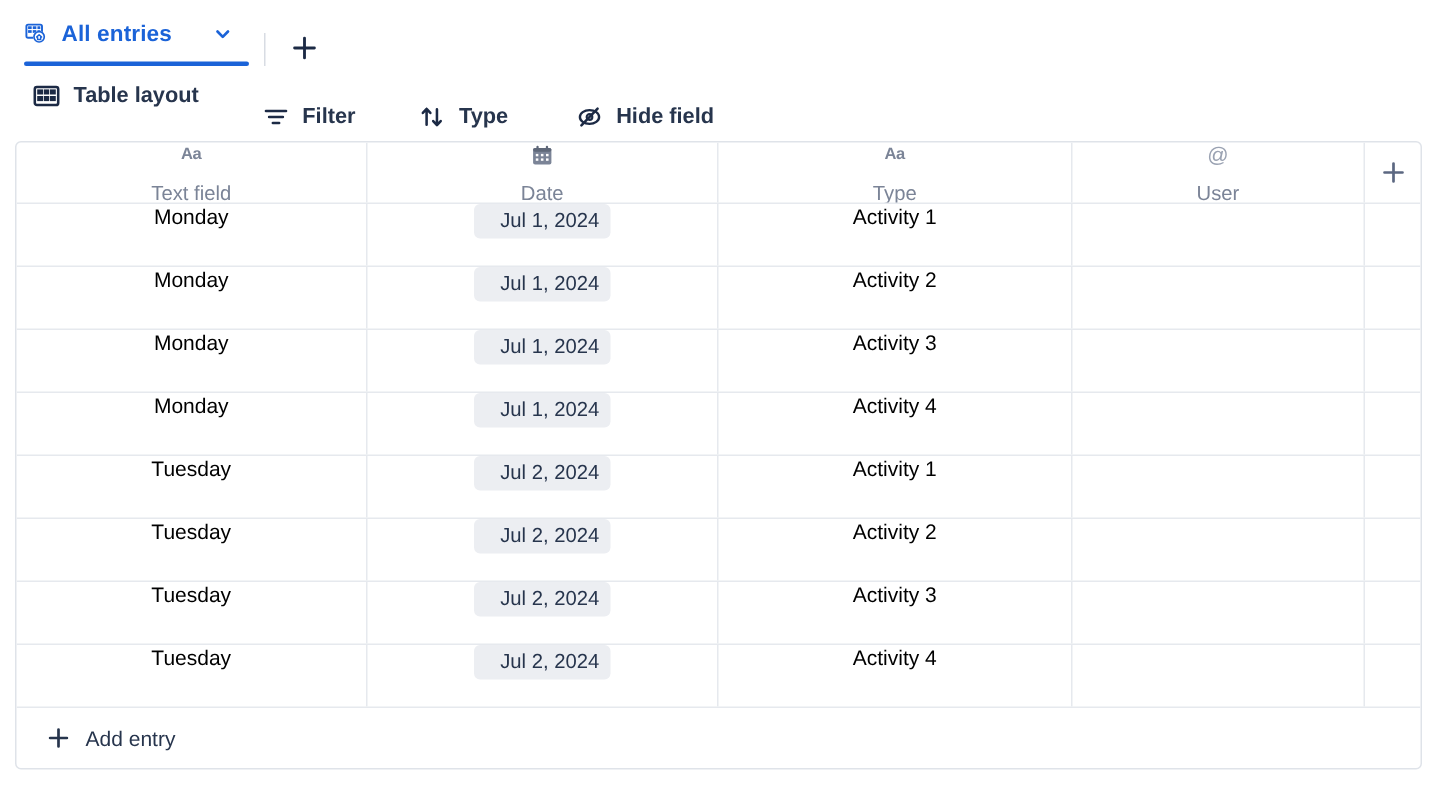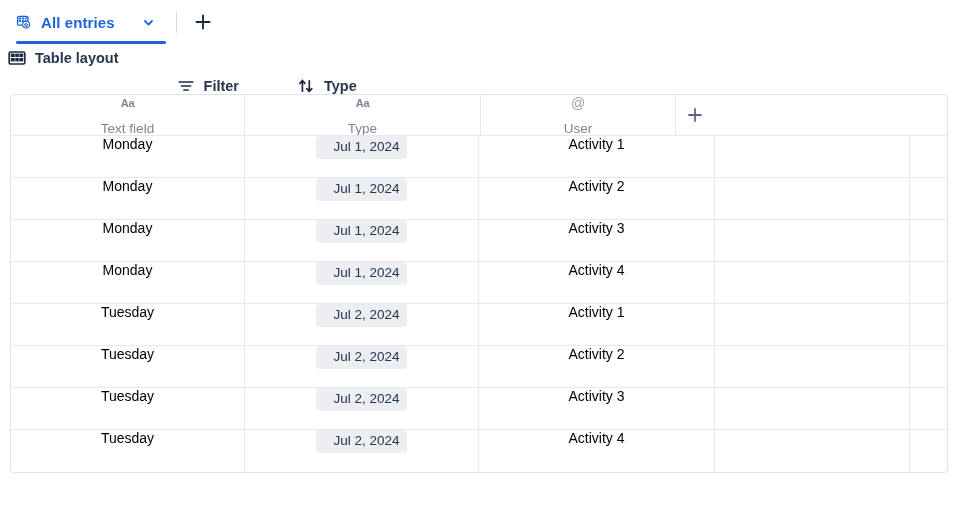--- a/index.html
+++ b/index.html
@@ -11,21 +11,21 @@
     height: 529px;
     background: #ffffff;
     font-family: "Liberation Sans", sans-serif;
     color: #27354d;
     overflow: hidden;
   }
 
   
   .tabstrip {
     display: flex;
-    align-items: center;
+    align-items: flex-end;
     height: 44px;
     padding-left: 16px;
     box-sizing: border-box;
   }
   .tab {
     display: flex;
     align-items: center;
     gap: 9px;
     height: 44px;
     padding: 0 6px 0 0;
@@ -68,24 +68,24 @@
     align-items: center;
     justify-content: center;
     width: 24px;
     height: 24px;
     cursor: pointer;
   }
 
   
   .toolbar {
     display: flex;
-    align-items: flex-start;
+    align-items: center;
     height: 40px;
-    padding-left: 8px;
-    gap: 16px;
+    padding-left: 22px;
+    gap: 0px;
     box-sizing: border-box;
   }
   .tool {
     display: flex;
     align-items: center;
     gap: 9px;
     height: 28px;
     cursor: pointer;
     color: #27354d;
     font-size: 14.5px;
@@ -256,34 +256,61 @@
   <div class="tool" style="margin-left:42px;">
     <span class="tool-icon">
       <svg width="18" height="18" viewBox="0 0 18 18">
         <path d="M5.4 14.2 V3.6 M5.4 3.6 L2.9 6.3 M5.4 3.6 L7.9 6.3" fill="none" stroke="#1c2a45" stroke-width="1.7" stroke-linecap="round" stroke-linejoin="round"></path>
         <path d="M12.3 3.8 V14.4 M12.3 14.4 L9.8 11.7 M12.3 14.4 L14.8 11.7" fill="none" stroke="#1c2a45" stroke-width="1.7" stroke-linecap="round" stroke-linejoin="round"></path>
       </svg>
     </span>
     <span>Type</span>
   </div>
 
+  <div class="tool" style="margin-left:45px;">
+    <span class="tool-icon">
+      <svg width="18" height="18" viewBox="0 0 18 18">
+        <ellipse cx="9" cy="9" rx="6.4" ry="4.6" fill="none" stroke="#1c2a45" stroke-width="1.6"></ellipse>
+        <circle cx="9" cy="9" r="1.9" fill="none" stroke="#1c2a45" stroke-width="1.4"></circle>
+        <path d="M3.6 14.6 L14.4 3.4" stroke="#1c2a45" stroke-width="1.7" stroke-linecap="round"></path>
+      </svg>
+    </span>
+    <span>Hide field</span>
+  </div>
 
 </div>
 
 <div class="table-wrap">
 
   <div class="t-row head">
 
     <div class="t-cell c-text">
       <span class="head-icon">
         <span class="aa-glyph">Aa</span>
       </span>
       <span>Text field</span>
     </div>
 
+    <div class="t-cell c-date">
+      <span class="head-icon">
+        <svg width="15" height="15" viewBox="0 0 15 15">
+          <rect x="1.4" y="2.6" width="12.2" height="11" rx="1.3" fill="#7b8497"></rect>
+          <rect x="1.4" y="2.6" width="12.2" height="2.6" rx="1.3" fill="#5f6879"></rect>
+          <rect x="3.6" y="1.1" width="1.5" height="2.8" rx=".7" fill="#5f6879"></rect>
+          <rect x="9.9" y="1.1" width="1.5" height="2.8" rx=".7" fill="#5f6879"></rect>
+          <rect x="3.2" y="6.6" width="1.7" height="1.6" fill="#ffffff"></rect>
+          <rect x="6.6" y="6.6" width="1.7" height="1.6" fill="#ffffff"></rect>
+          <rect x="10.0" y="6.6" width="1.7" height="1.6" fill="#ffffff"></rect>
+          <rect x="3.2" y="9.6" width="1.7" height="1.6" fill="#ffffff"></rect>
+          <rect x="6.6" y="9.6" width="1.7" height="1.6" fill="#ffffff"></rect>
+          <rect x="10.0" y="9.6" width="1.7" height="1.6" fill="#ffffff"></rect>
+        </svg>
+      </span>
+      <span>Date</span>
+    </div>
 
     <div class="t-cell c-type">
       <span class="head-icon">
         <span class="aa-glyph">Aa</span>
       </span>
       <span>Type</span>
     </div>
 
     <div class="t-cell c-user">
       <span class="head-icon">
@@ -420,14 +447,22 @@
       </div>
     <div class="t-cell c-type">
         <span class="cell-text">Activity 4</span>
       </div>
     <div class="t-cell c-user">
         <span class="cell-text"></span>
       </div>
     <div class="t-cell c-plus"></div>
   </div>
 
+  <div class="add-row">
+    <span class="tool-icon">
+      <svg width="16" height="16" viewBox="0 0 16 16">
+        <path d="M8 2.4 V13.6 M2.4 8 H13.6" stroke="#27354d" stroke-width="1.8" stroke-linecap="round"></path>
+      </svg>
+    </span>
+    <span>Add entry</span>
+  </div>
 
 </div>
 
 </body></html>

